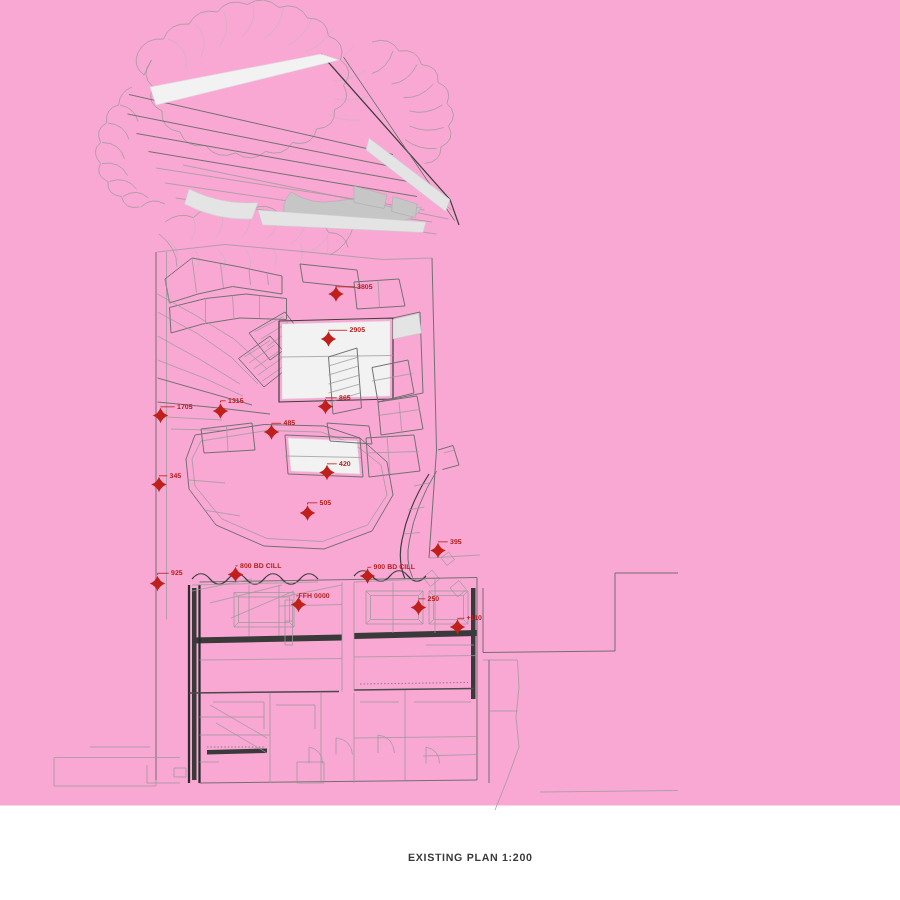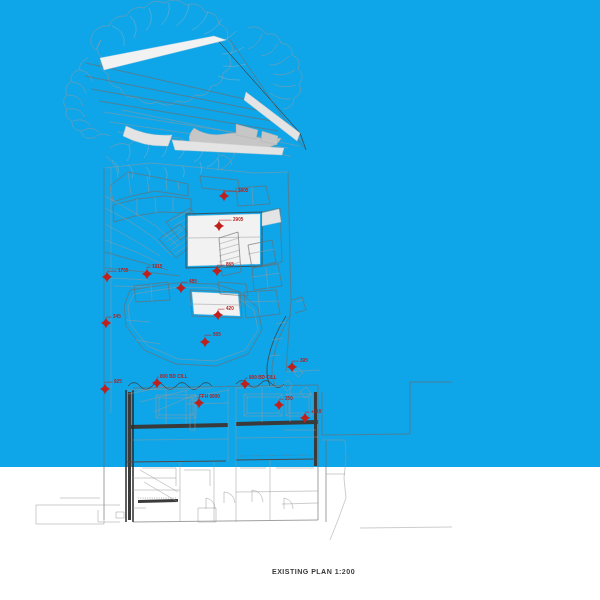--- a/index.html
+++ b/index.html
@@ -4,22 +4,22 @@
 <style>
   * { margin:0; padding:0; box-sizing:border-box; }
   html, body {
     width:600px; height:600px;
     background:#ffffff;
     font-family:"Liberation Sans", sans-serif;
     overflow:hidden;
   }
   #sheet {
     position:relative;
-    width:600px; height:467px;
-    background:#0ea5e9;
+    width:600px; height:537px;
+    background:#f9a8d4;
   }
   #drawing { position:absolute; left:0; top:0; width:600px; height:600px; }
 
   
   .l-hair   { fill:none; stroke:#b9b9b9; stroke-width:.35; }
   .l-thin   { fill:none; stroke:#9a9a9a; stroke-width:.5; }
   .l-med    { fill:none; stroke:#6e6e6e; stroke-width:.65; }
   .l-dark   { fill:none; stroke:#3f3f3f; stroke-width:.8; }
   .l-wall   { fill:none; stroke:#2b2b2b; stroke-width:1.5; }
   .l-wallh  { fill:none; stroke:#4a4a4a; stroke-width:1.0; }

